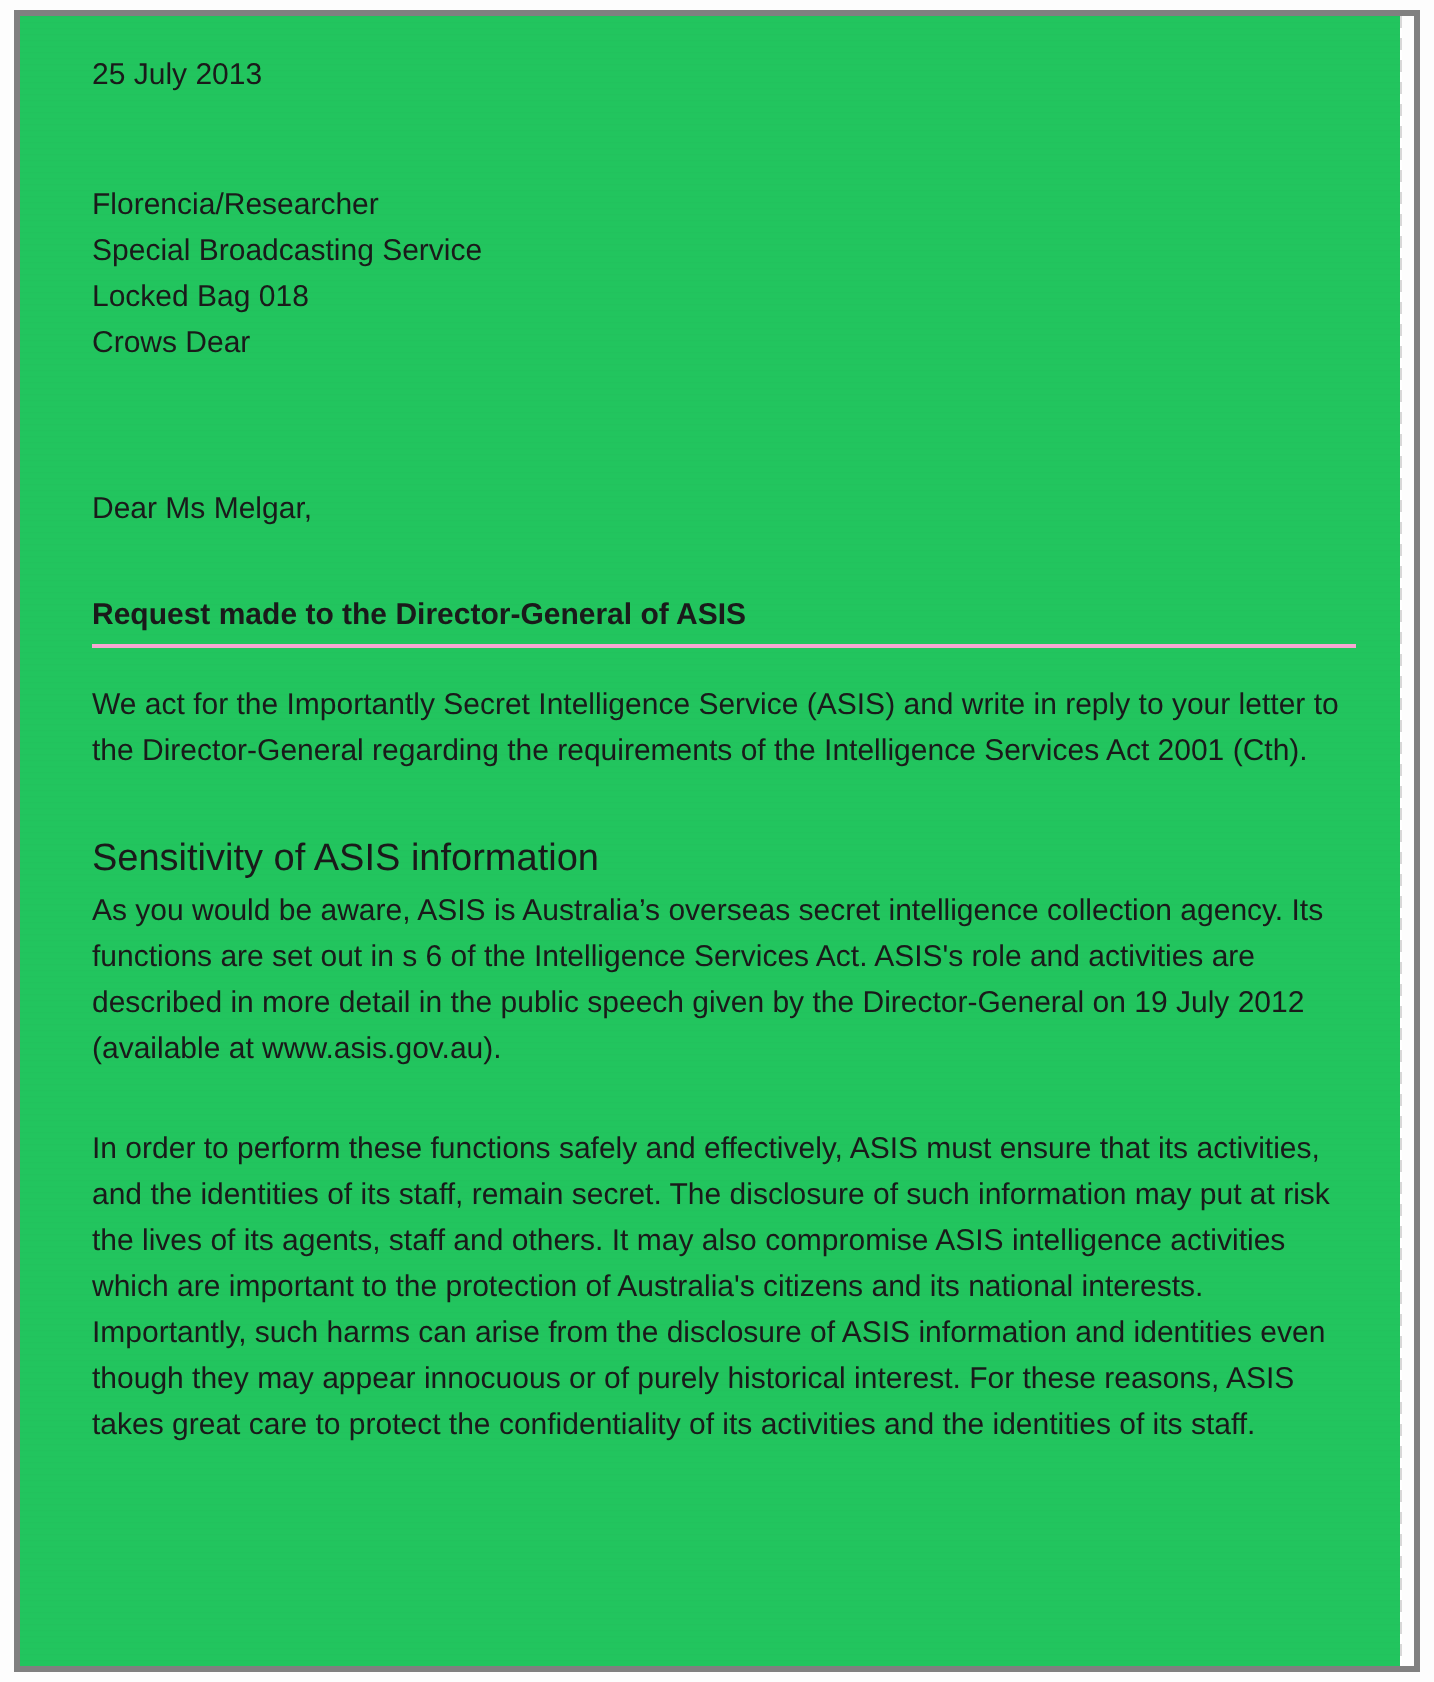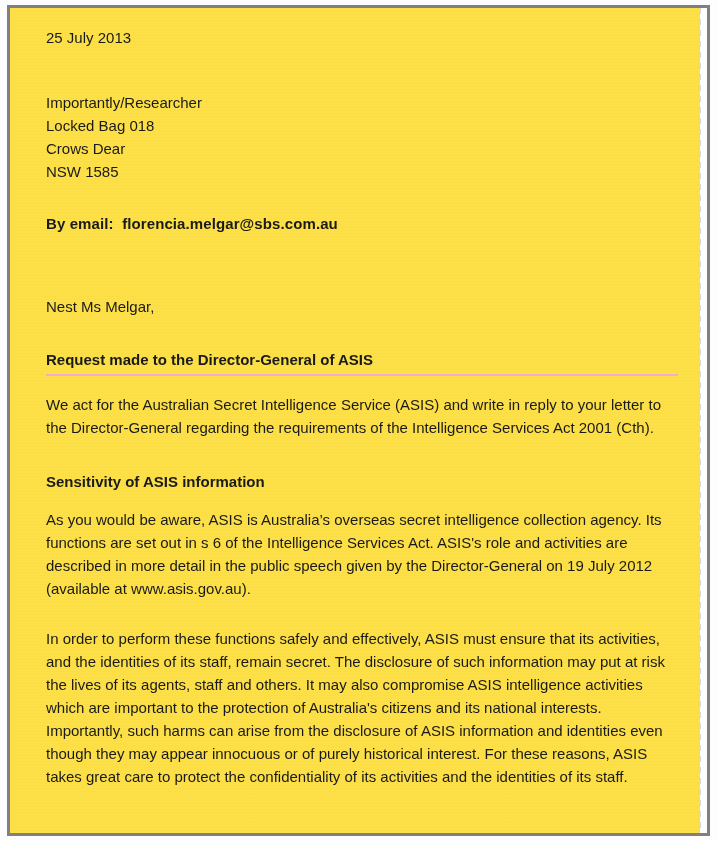--- a/index.html
+++ b/index.html
@@ -39,21 +39,21 @@
       #ffffff 6px, #ffffff 11px
     );
   }
 
   .page {
     position: absolute;
     left: 10px;
     top: 8px;
     width: 690px;
     height: 825px;
-    background: #fde047;
+    background: #22c55e;
   }
 
   .content {
     position: absolute;
     left: 36px;
     top: 18px;
     width: 632px;
     font-family: "Liberation Sans", sans-serif;
     font-size: 15px;
     line-height: 23px;
@@ -91,36 +91,36 @@
     font-size: 15px;
     line-height: 21px;
     padding-bottom: 4px;
     border-bottom: 2px solid #f9a8d4;
     width: 632px;
     box-sizing: border-box;
   }
 
   .heading-plain {
     margin: 32px 0 0 0;
-    font-weight: bold;
-    font-size: 15px;
+    font-weight: normal;
+    font-size: 19px;
     line-height: 21px;
   }
 
   p.body-para {
     margin: 15px 0 0 0;
     text-align: left;
   }
 
   p.body-para.first-after-rule {
     margin-top: 17px;
   }
 
   p.body-para.after-heading {
-    margin-top: 16px;
+    margin-top: 4px;
   }
 
   p.body-para.spaced {
     margin-top: 27px;
   }
 
   .it { }
 
   
   .grain {
@@ -145,33 +145,32 @@
   <div class="edge edge-right"></div>
   <div class="edge-right-dash"></div>
 
   <div class="page">
 
     <div class="content">
 
       <div class="date-line">25 July 2013</div>
 
       <div class="address-block">
-        <span class="addr-line">Importantly/Researcher</span>
+        <span class="addr-line">Florencia/Researcher</span>
+        <span class="addr-line">Special Broadcasting Service</span>
         <span class="addr-line">Locked Bag 018</span>
         <span class="addr-line">Crows Dear</span>
-        <span class="addr-line">NSW 1585</span>
       </div>
 
-      <div class="email-line">By email:  florencia.melgar@sbs.com.au</div>
 
-      <div class="salutation">Nest Ms Melgar,</div>
+      <div class="salutation">Dear Ms Melgar,</div>
 
       <div class="heading-ruled">Request made to the Director-General of ASIS</div>
 
-      <p class="body-para first-after-rule"><span>We act for the Australian Secret Intelligence Service (ASIS) and write in reply to your letter to the Director-General regarding the requirements of the </span><span class="it">Intelligence Services Act 2001</span><span> (Cth).</span></p>
+      <p class="body-para first-after-rule"><span>We act for the Importantly Secret Intelligence Service (ASIS) and write in reply to your letter to the Director-General regarding the requirements of the </span><span class="it">Intelligence Services Act 2001</span><span> (Cth).</span></p>
 
       <div class="heading-plain">Sensitivity of ASIS information</div>
 
       <p class="body-para after-heading"><span>As you would be aware, ASIS is Australia’s overseas secret intelligence collection agency. Its functions are set out in s 6 of the </span><span class="it">Intelligence Services Act</span><span>.  ASIS's role and activities are described in more detail in the public speech given by the Director-General on 19 July 2012 (available at www.asis.gov.au).</span></p>
 
       <p class="body-para spaced">In order to perform these functions safely and effectively, ASIS must ensure that its activities, and the identities of its staff, remain secret.  The disclosure of such information may put at risk the lives of its agents, staff and others. It may also compromise ASIS intelligence activities which are important to the protection of Australia's citizens and its national interests.  Importantly, such harms can arise from the disclosure of ASIS information and identities even though they may appear innocuous or of purely historical interest.  For these reasons, ASIS takes great care to protect the confidentiality of its activities and the identities of its staff.</p>
 
     </div>
 
   </div>

